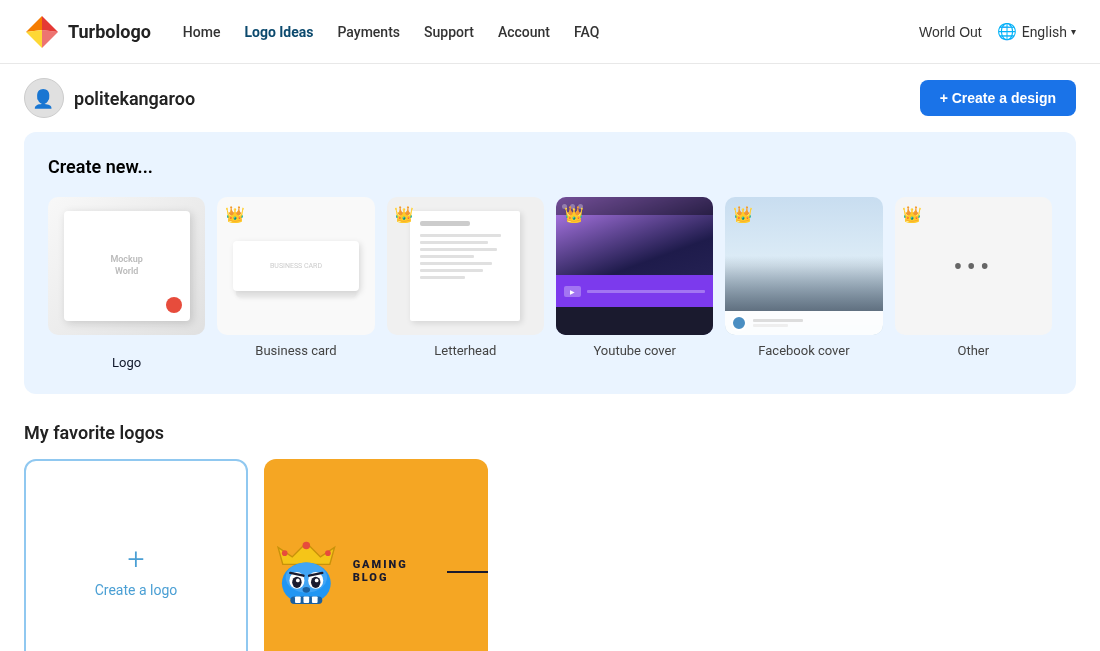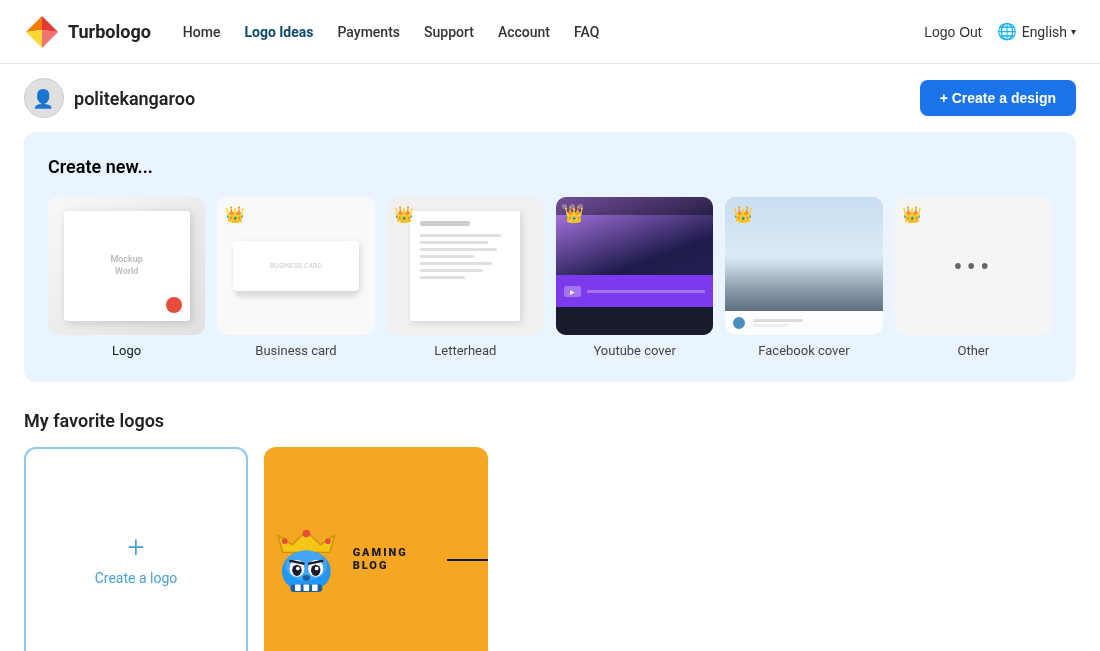--- a/index.html
+++ b/index.html
@@ -32,21 +32,21 @@
   <nav style="display:flex;gap:24px;align-items:center;">
     <a href="#" style="text-decoration:none;color:#333;font-size:14px;font-weight:500;">Home</a>
     <a href="#" style="text-decoration:none;color:#0c4a6e;font-size:14px;font-weight:700;">Logo Ideas</a>
     <a href="#" style="text-decoration:none;color:#333;font-size:14px;font-weight:500;">Payments</a>
     <a href="#" style="text-decoration:none;color:#333;font-size:14px;font-weight:500;">Support</a>
     <a href="#" style="text-decoration:none;color:#333;font-size:14px;font-weight:500;">Account</a>
     <a href="#" style="text-decoration:none;color:#333;font-size:14px;font-weight:500;">FAQ</a>
   </nav>
 
   <div style="display:flex;align-items:center;gap:16px;margin-left:auto;">
-    <button style="background:none;border:none;font-size:14px;cursor:pointer;color:#333;font-weight:500;">Logo Out</button>
+    <button style="background:none;border:none;font-size:14px;cursor:pointer;color:#333;font-weight:500;">World Out</button>
     <div style="display:flex;align-items:center;gap:4px;font-size:14px;cursor:pointer;color:#333;">
       <span style="font-size:16px;">🌐</span>
       <span>English</span>
       <span style="font-size:10px;">▾</span>
     </div>
   </div>
 </header>
 
 <div style="display:flex;align-items:center;padding:14px 24px;justify-content:space-between;">
   <div style="display:flex;align-items:center;gap:10px;">
@@ -55,21 +55,21 @@
     </div>
     <span style="font-size:18px;font-weight:600;color:#222;">politekangaroo</span>
   </div>
   <button style="background:#1a73e8;color:#fff;border:none;padding:10px 20px;border-radius:8px;font-size:14px;font-weight:600;cursor:pointer;display:flex;align-items:center;gap:6px;">+ Create a design</button>
 </div>
 
 <section style="margin:0 24px 28px 24px;background:#eaf4ff;border-radius:12px;padding:24px;">
   <h2 style="font-size:18px;font-weight:600;color:#000000;margin-bottom:20px;">Create new...</h2>
   <div style="display:flex;gap:12px;align-items:flex-start;">
 
-    <div style="display:flex;flex-direction:column;align-items:center;gap:8px;cursor:pointer;flex:1;">
+    <div style="display:flex;flex-direction:column;align-items:center;gap:20px;cursor:pointer;flex:1;">
       <div style="width:100%;height:138px;border-radius:10px;overflow:hidden;position:relative;background:#f0f0f0;">
         <div style="width:100%;height:100%;background:linear-gradient(135deg,#f8f8f8,#e0e0e0);display:flex;align-items:center;justify-content:center;">
           <div style="width:80%;height:80%;background:#fff;border-radius:4px;box-shadow:2px 2px 8px rgba(0,0,0,0.15);display:flex;align-items:center;justify-content:center;position:relative;overflow:hidden;">
             <span style="font-size:9px;color:#bbb;font-weight:600;line-height:1.3;text-align:center;">Mockup<br>World</span>
             <div style="position:absolute;bottom:8px;right:8px;width:16px;height:16px;border-radius:50%;background:#e74c3c;"></div>
           </div>
         </div>
       </div>
       <span style="font-size:13px;color:#0f172a;">Logo</span>
     </div>

